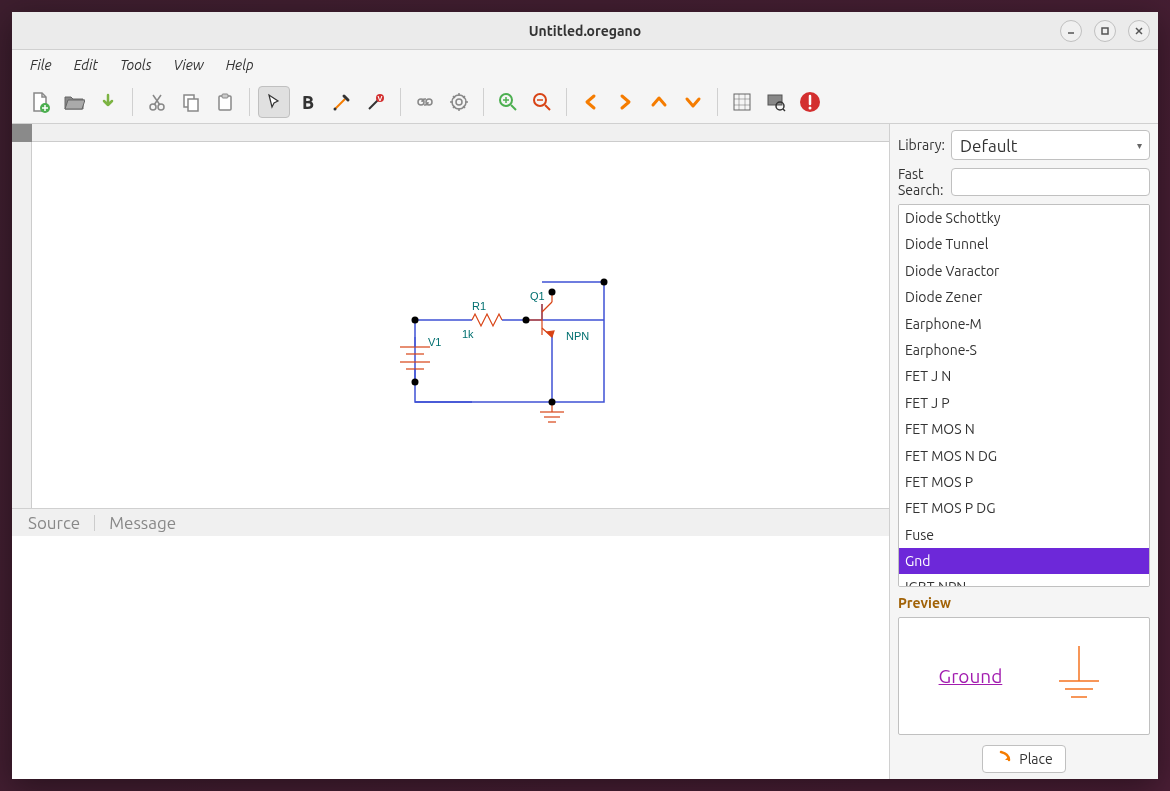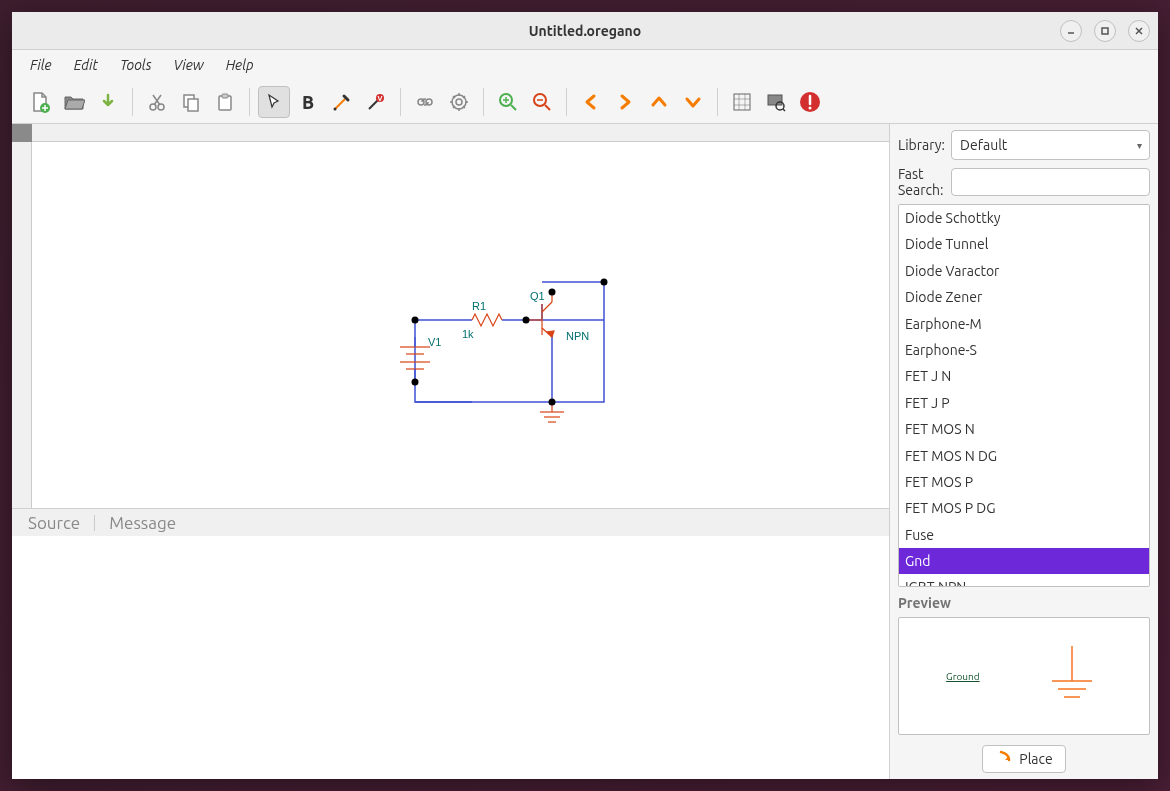--- a/index.html
+++ b/index.html
@@ -24,29 +24,29 @@
 .canvas-col { flex: 1; display: flex; flex-direction: column; }
 .ruler-h { height: 18px; background: #f0f0f0; border-bottom: 1px solid #ccc; }
 .canvas { flex: 1; background: #fff; position: relative; overflow: hidden; }
 .bottom-tabs { height: 28px; background: #f0f0f0; border-top: 1px solid #d0d0d0; display: flex; align-items: center; padding: 0 6px; gap: 4px; }
 .btab { padding: 3px 10px; font-size: 17px; color: #888; cursor: pointer; }
 .bottom-content { flex: 1; background: #fff; }
 .right { width: 268px; background: #f5f5f5; display: flex; flex-direction: column; padding: 6px 8px; gap: 6px; }
 .row { display: flex; align-items: center; gap: 6px; }
 .label { font-size: 14px; color: #333; }
 .select-wrap { flex: 1; position: relative; }
-.select { width: 100%; height: 30px; border: 1px solid #c0c0c0; border-radius: 4px; background: #fff; padding: 0 26px 0 8px; font-size: 14px; color: #333; appearance: none; cursor: pointer; }
+.select { width: 100%; height: 30px; border: 1px solid #c0c0c0; border-radius: 4px; background: #fff; padding: 0 26px 0 8px; font-size: 17px; color: #333; appearance: none; cursor: pointer; }
 .select-arrow { position: absolute; right: 8px; top: 50%; transform: translateY(-50%); pointer-events: none; color: #666; font-size: 10px; }
 .search-input { flex: 1; height: 28px; border: 1px solid #c0c0c0; border-radius: 4px; background: #fff; padding: 0 8px; font-size: 14px; }
 .parts-list { flex: 1; border: 1px solid #c0c0c0; background: #fff; overflow-y: auto; border-radius: 2px; }
 .part-item { padding: 2px 6px; font-size: 14px; color: #333; cursor: pointer; white-space: nowrap; line-height: 1.6; }
 .part-item.selected { background: #6d28d9; color: #fff; }
-.preview-label { font-size: 14px; font-weight: 600; color: #737373; padding-top: 2px; }
+.preview-label { font-size: 14px; font-weight: 600; color: #a16207; padding-top: 2px; }
 .preview-box { height: 118px; border: 1px solid #c0c0c0; background: #fff; border-radius: 2px; display: flex; align-items: center; justify-content: space-around; padding: 0 16px; }
-.preview-text { font-size: 10px; color: #14532d; text-decoration: underline; }
+.preview-text { font-size: 19px; color: #a21caf; text-decoration: underline; }
 .place-row { display: flex; justify-content: center; padding-top: 4px; }
 .place-btn { display: flex; align-items: center; gap: 6px; padding: 4px 12px; border: 1px solid #c0c0c0; border-radius: 4px; background: #fff; cursor: pointer; font-size: 14px; color: #333; }
 svg { display: block; }
 .schem-label { position: absolute; font-size: 11px; color: #007070; font-family: sans-serif; }
 .node { position: absolute; width: 7px; height: 7px; background: #000; border-radius: 50%; transform: translate(-50%,-50%); }
 </style>
 </head>
 <body>
 
 <div class="window">

